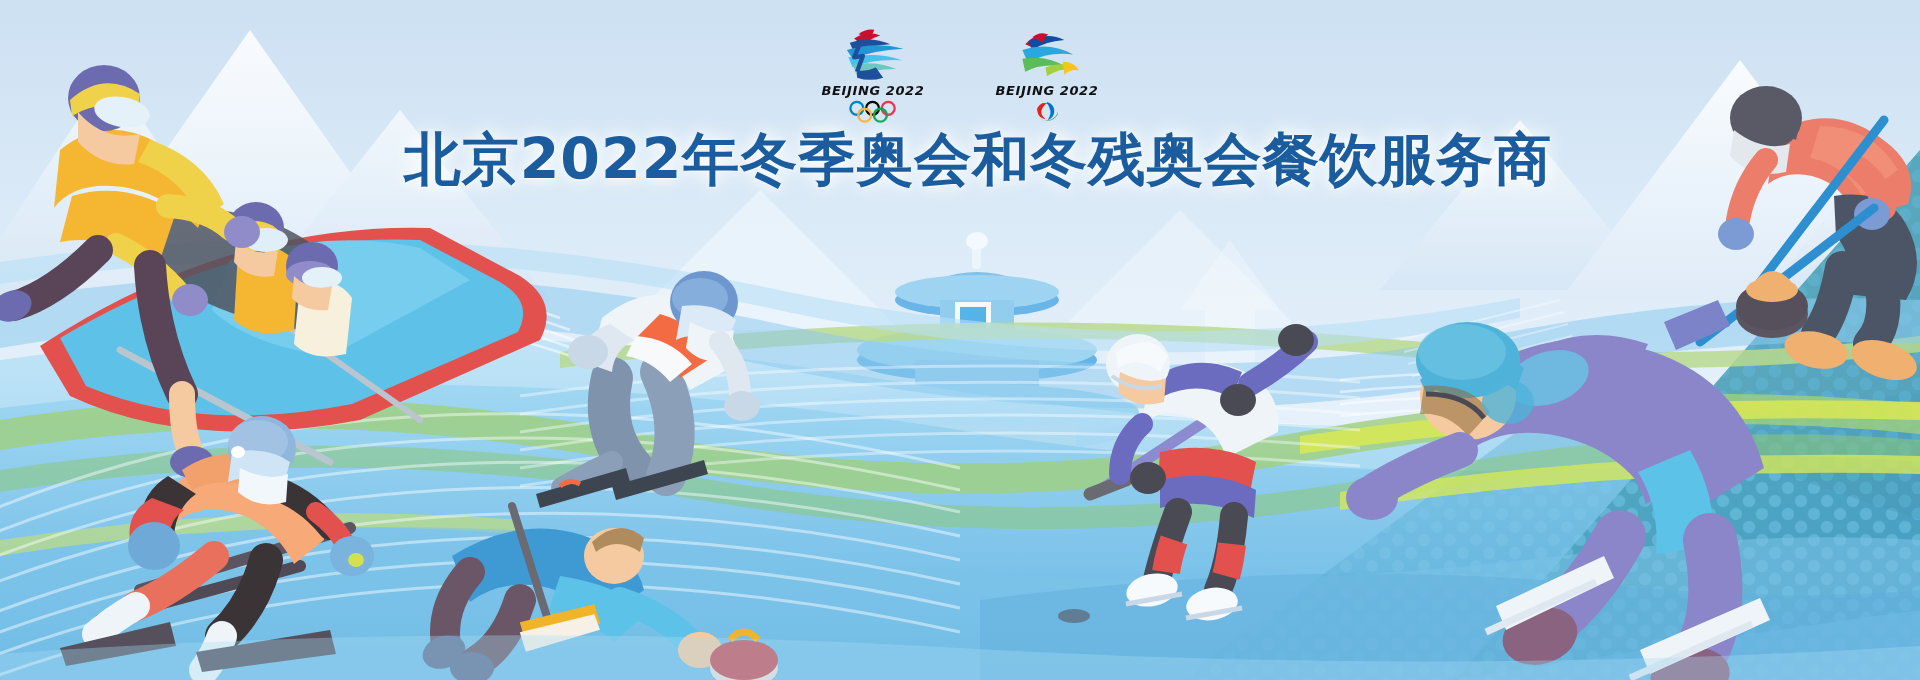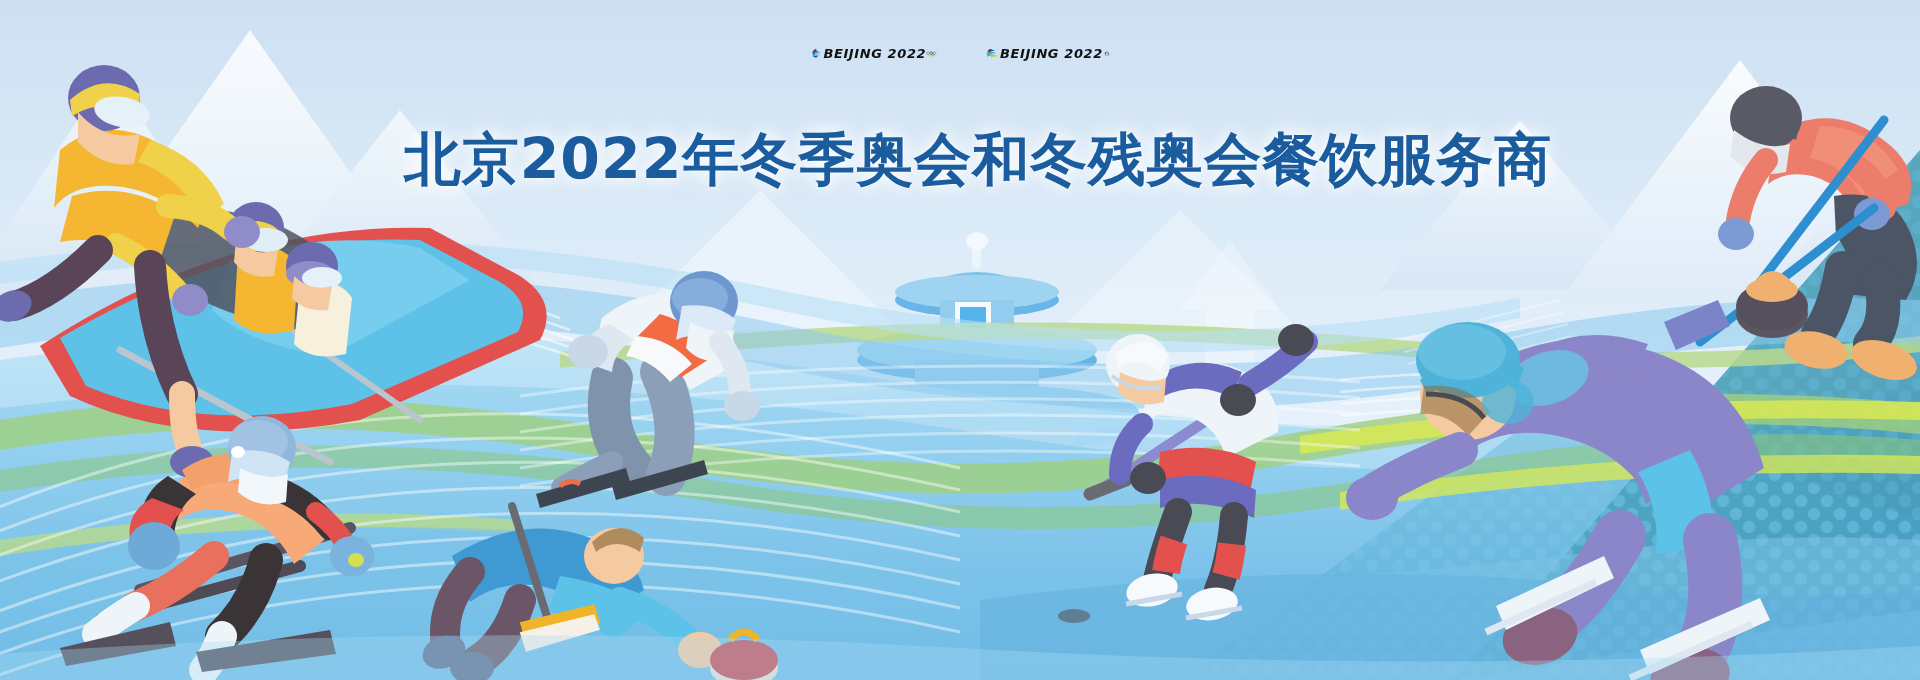--- a/index.html
+++ b/index.html
@@ -11,21 +11,21 @@
     background:linear-gradient(180deg,#cfe0f2 0%,#d9e8f6 26%,#e3eefa 46%,#dcebf8 62%,#cfe6f7 100%);
   }
   .lay{position:absolute;top:0;left:0;width:1920px;height:680px;}
   svg.lay{display:block;}
 
   
   #logos{
     position:absolute;left:0;top:24px;width:1920px;height:100px;
     display:flex;justify-content:center;align-items:flex-start;gap:46px;z-index:40;
   }
-  .logo{display:flex;flex-direction:row;align-items:center;width:128px;}
+  .logo{display:flex;flex-direction:column;align-items:center;width:128px;}
   .logo .mark{width:88px;height:58px;}
   .logo .wordmark{
     font-family:"DejaVu Sans",sans-serif;
     font-size:13px;font-weight:bold;font-style:italic;letter-spacing:.6px;
     color:#111;margin-top:1px;white-space:nowrap;
   }
   .logo .rings{width:66px;height:24px;margin-top:2px;}
   .logo .agitos{width:42px;height:24px;margin-top:2px;}
 
   

